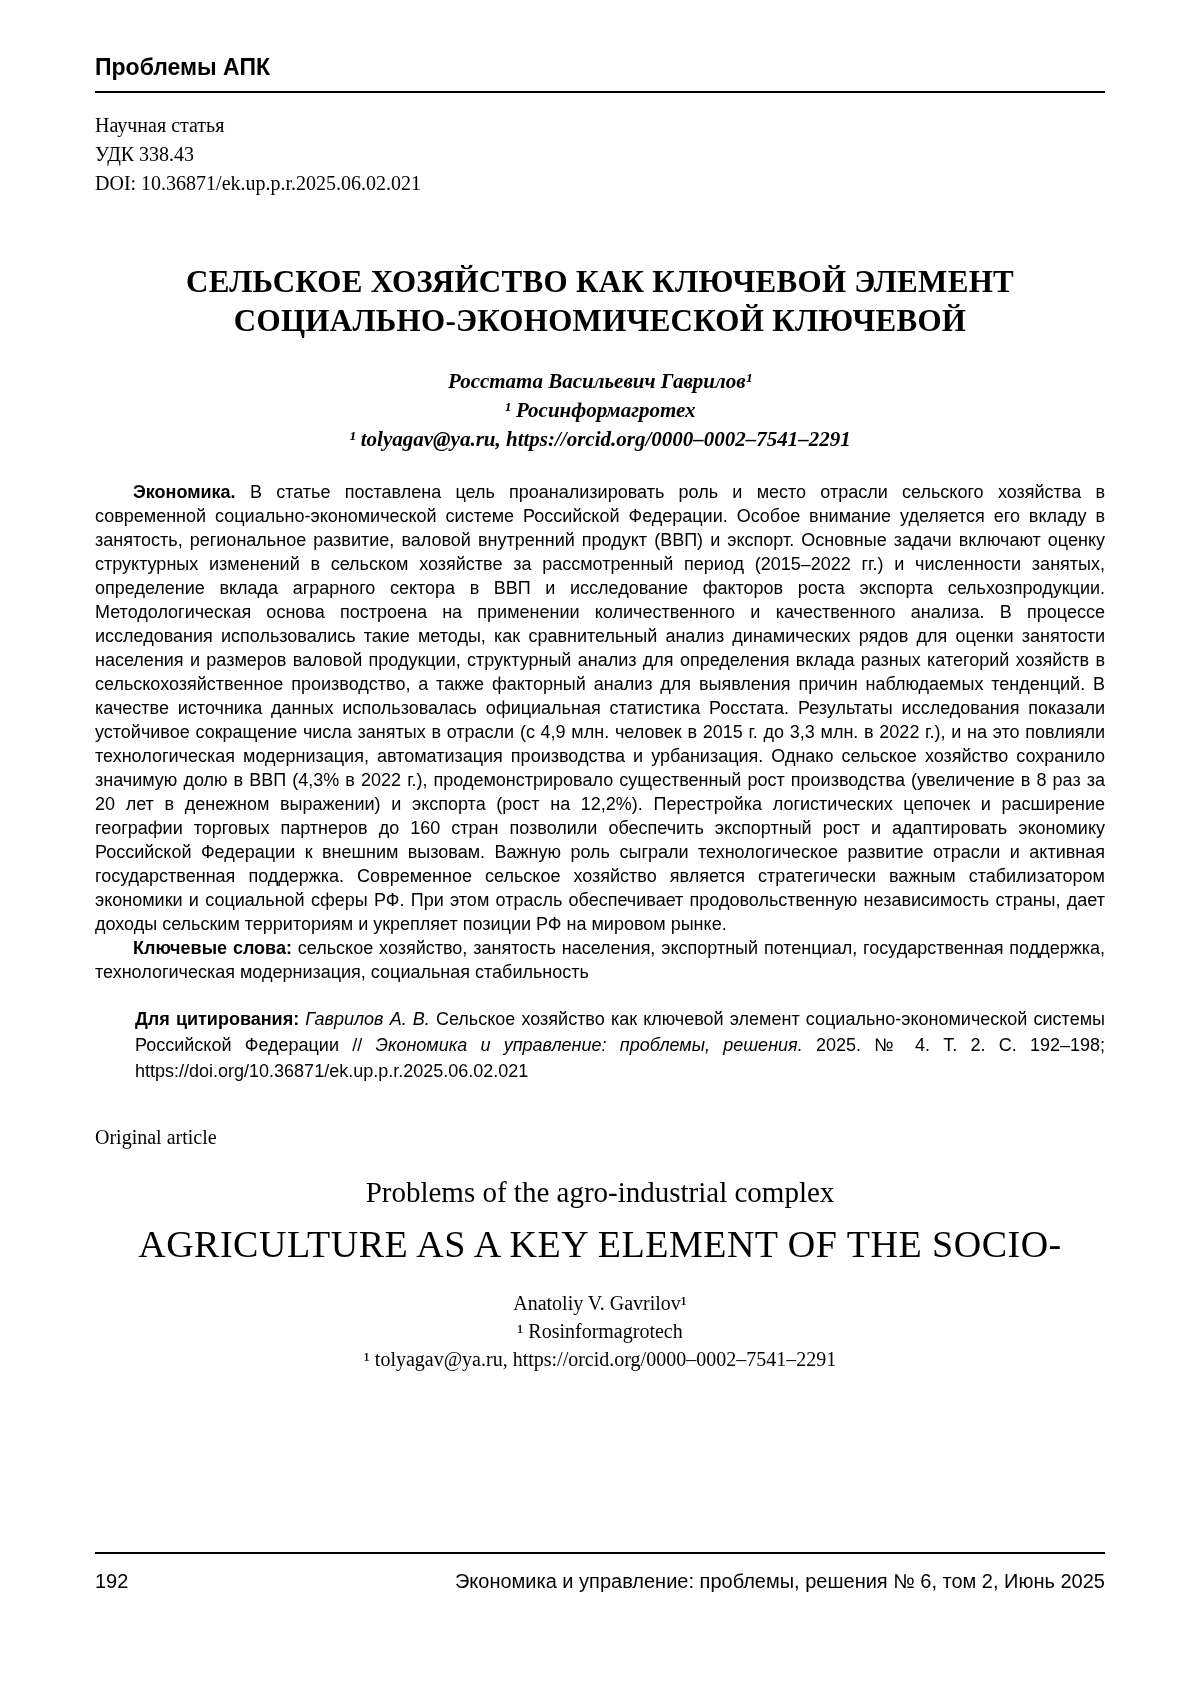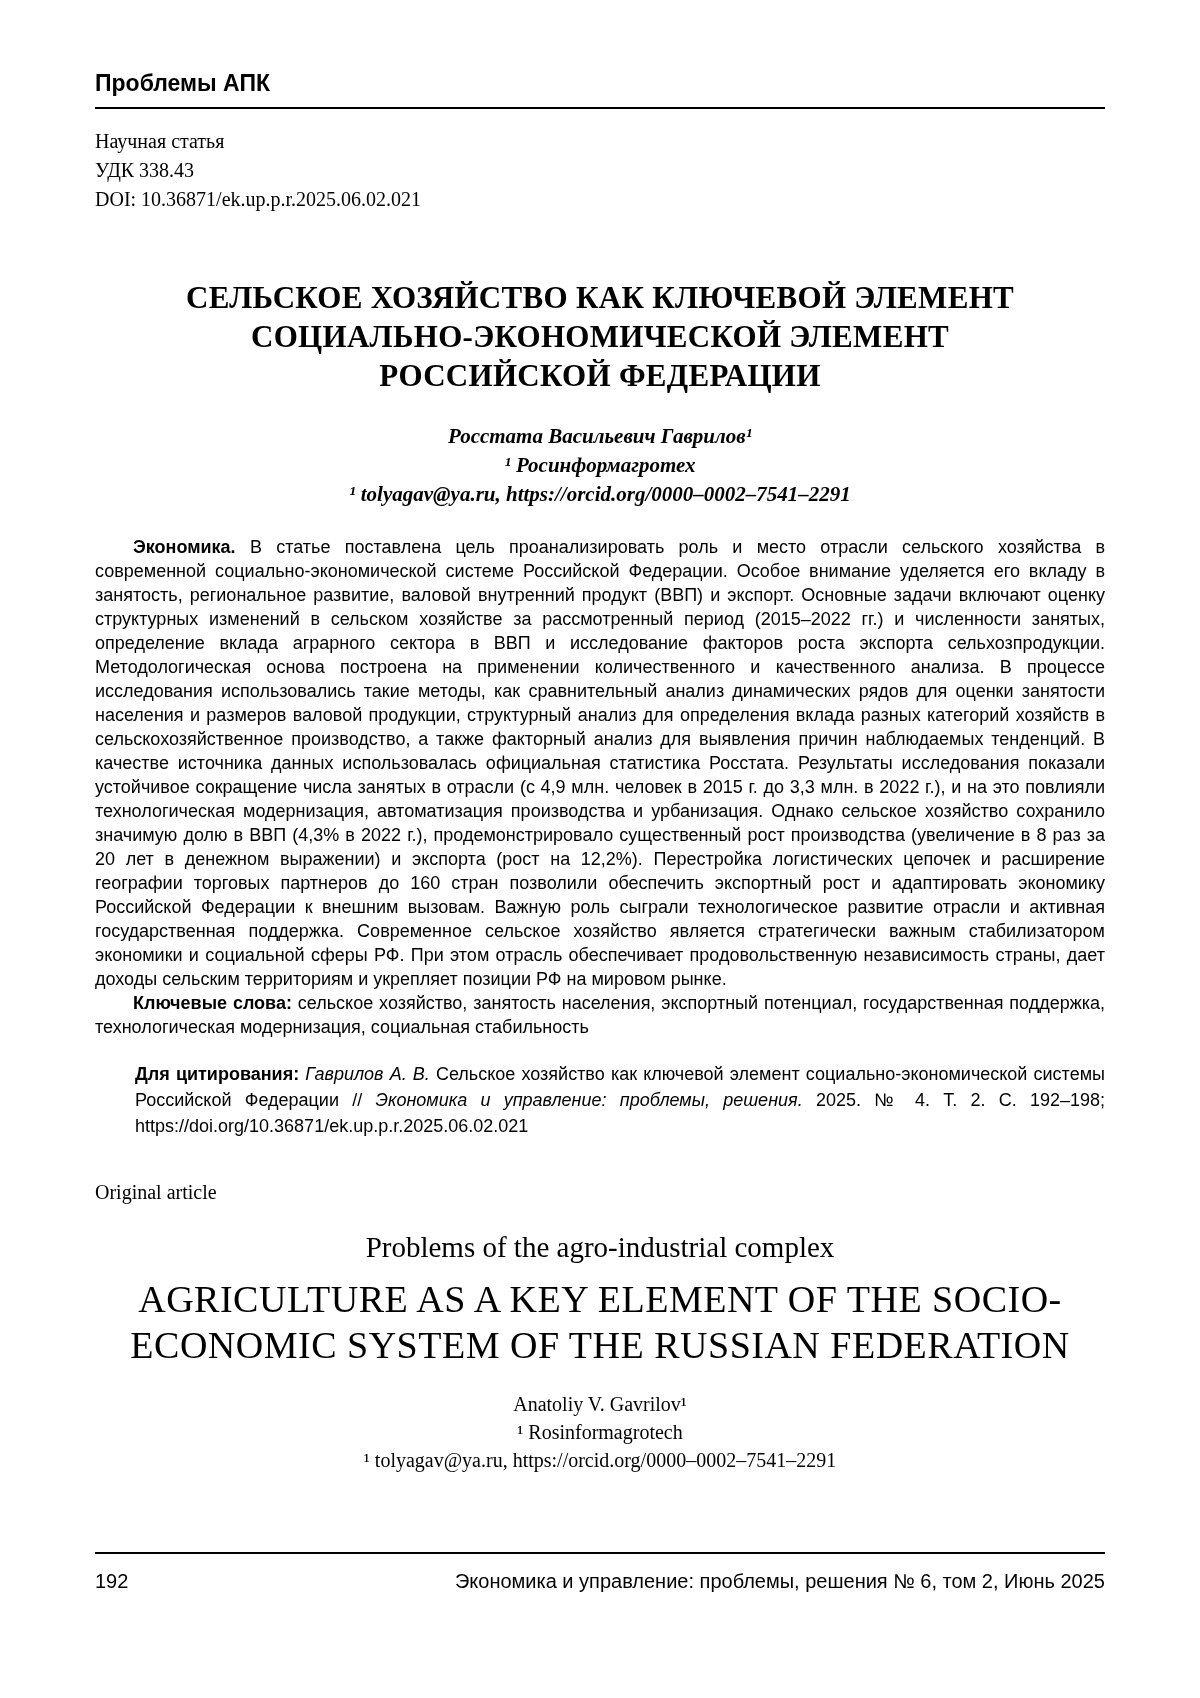--- a/index.html
+++ b/index.html
@@ -2,21 +2,21 @@
 <html><head>
 <meta charset="utf-8">
 <style>
   * { margin:0; padding:0; box-sizing:border-box; }
   html,body { background:#ffffff; }
   body { width:1200px; font-family:"Liberation Serif", serif; color:#000; }
   .page {
     position:relative;
     width:1200px; height:1685px;
     background:#ffffff;
-    padding:70px 95px 0 95px;
+    padding:54px 95px 0 95px;
     overflow:hidden;
   }
 
   .section-label {
     font-family:"Liberation Sans", sans-serif;
     font-weight:700; font-size:23px; line-height:26px;
   }
   .header-rule {
     border:none; border-top:2px solid #000;
     margin-top:11px;
@@ -104,22 +104,21 @@
   <hr class="header-rule">
 
   <div class="meta">
     <div>Научная статья</div>
     <div>УДК 338.43</div>
     <div>DOI: 10.36871/ek.up.p.r.2025.06.02.021</div>
   </div>
 
   <h1 class="title-ru">
     <div>СЕЛЬСКОЕ ХОЗЯЙСТВО КАК КЛЮЧЕВОЙ ЭЛЕМЕНТ</div>
-    <div>СОЦИАЛЬНО-ЭКОНОМИЧЕСКОЙ ЭЛЕМЕНТ</div>
-    <div>РОССИЙСКОЙ ФЕДЕРАЦИИ</div>
+    <div>СОЦИАЛЬНО-ЭКОНОМИЧЕСКОЙ КЛЮЧЕВОЙ</div>
   </h1>
 
   <div class="authors-ru">
     <div>Росстата Васильевич Гаврилов¹</div>
     <div>¹ Росинформагротех</div>
     <div>¹ tolyagav@ya.ru, https://orcid.org/0000–0002–7541–2291</div>
   </div>
 
   <p class="para abstract">
     <span class="b">Экономика.</span>
@@ -139,21 +138,20 @@
     <span>2025. № 4. Т. 2. С. 192–198;</span>
     <span>https://doi.org/10.36871/ek.up.p.r.2025.06.02.021</span>
   </p>
 
   <div class="original-article">Original article</div>
 
   <div class="en-subtitle">Problems of the agro-industrial complex</div>
 
   <div class="title-en">
     <div>AGRICULTURE AS A KEY ELEMENT OF THE SOCIO-</div>
-    <div>ECONOMIC SYSTEM OF THE RUSSIAN FEDERATION</div>
   </div>
 
   <div class="authors-en">
     <div>Anatoliy V. Gavrilov¹</div>
     <div>¹ Rosinformagrotech</div>
     <div>¹ tolyagav@ya.ru, https://orcid.org/0000–0002–7541–2291</div>
   </div>
 
   <div class="footer">
     <span>192</span>

